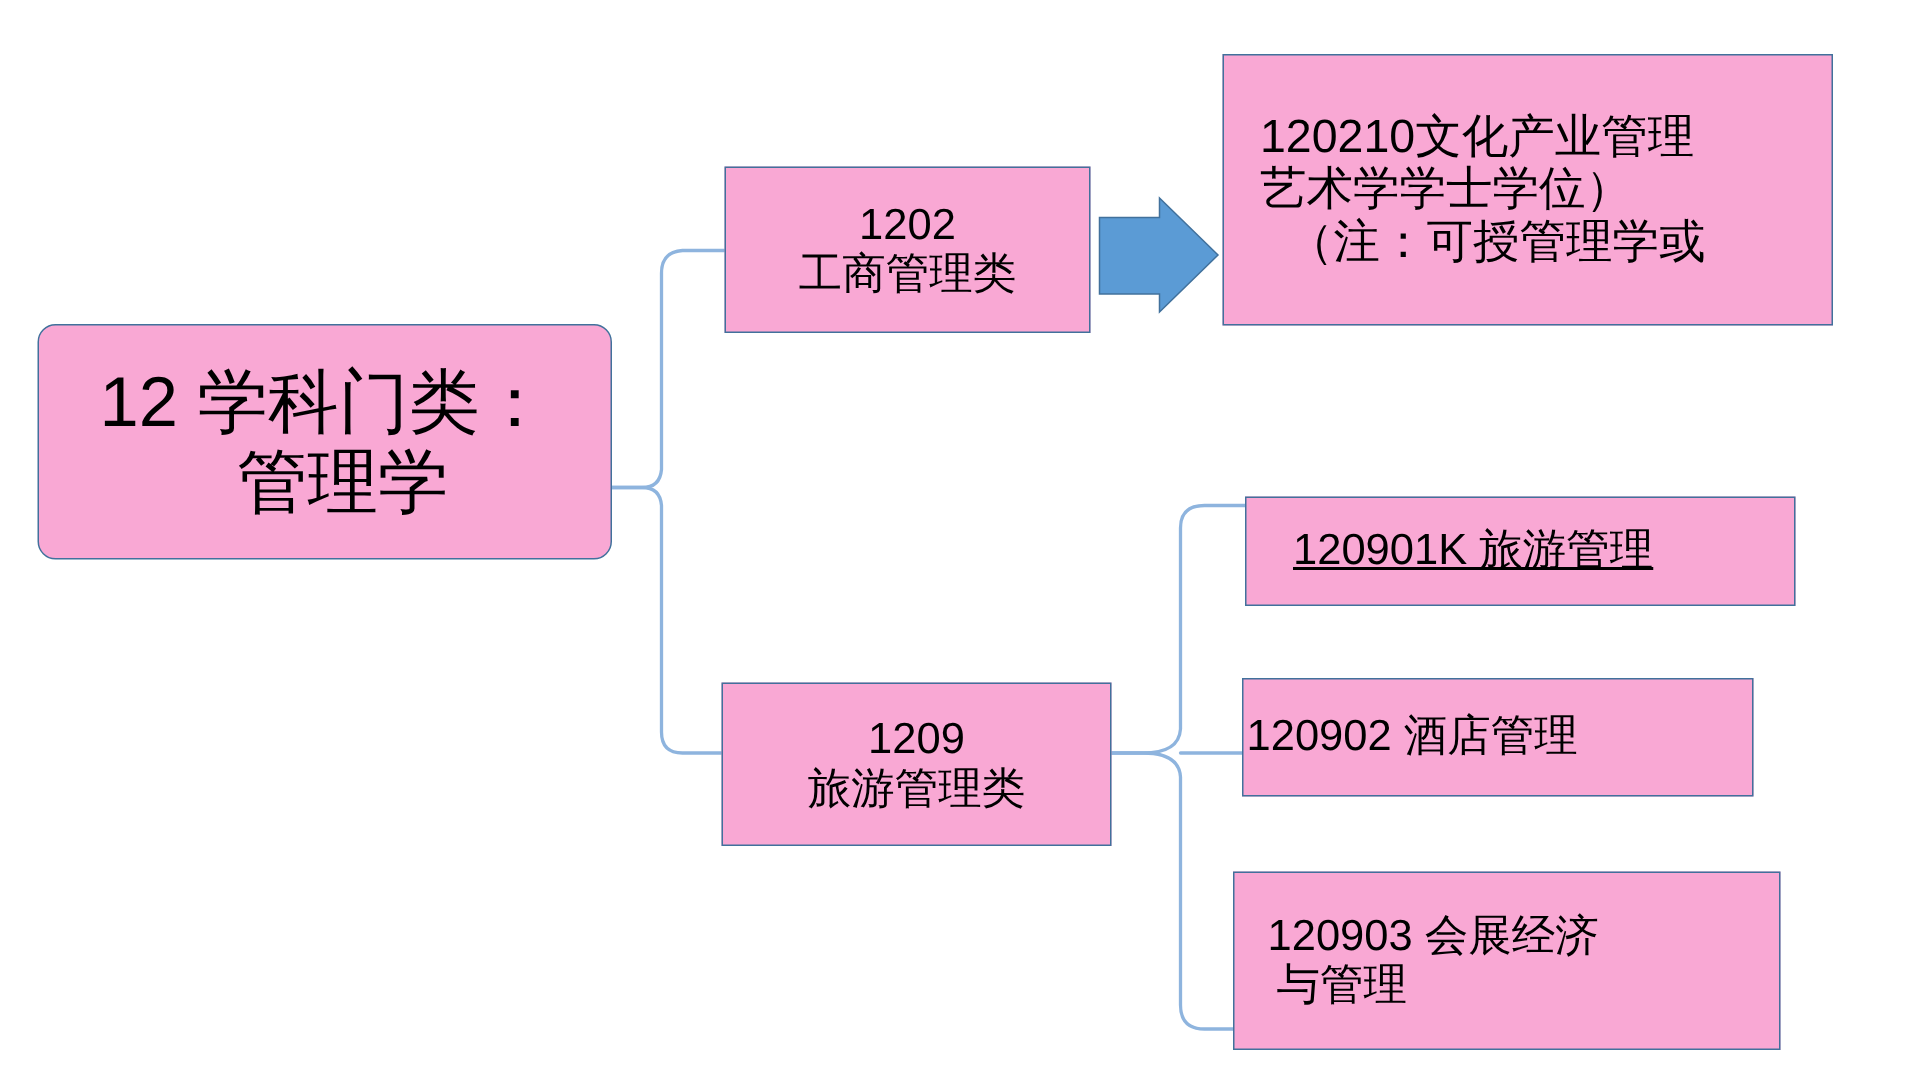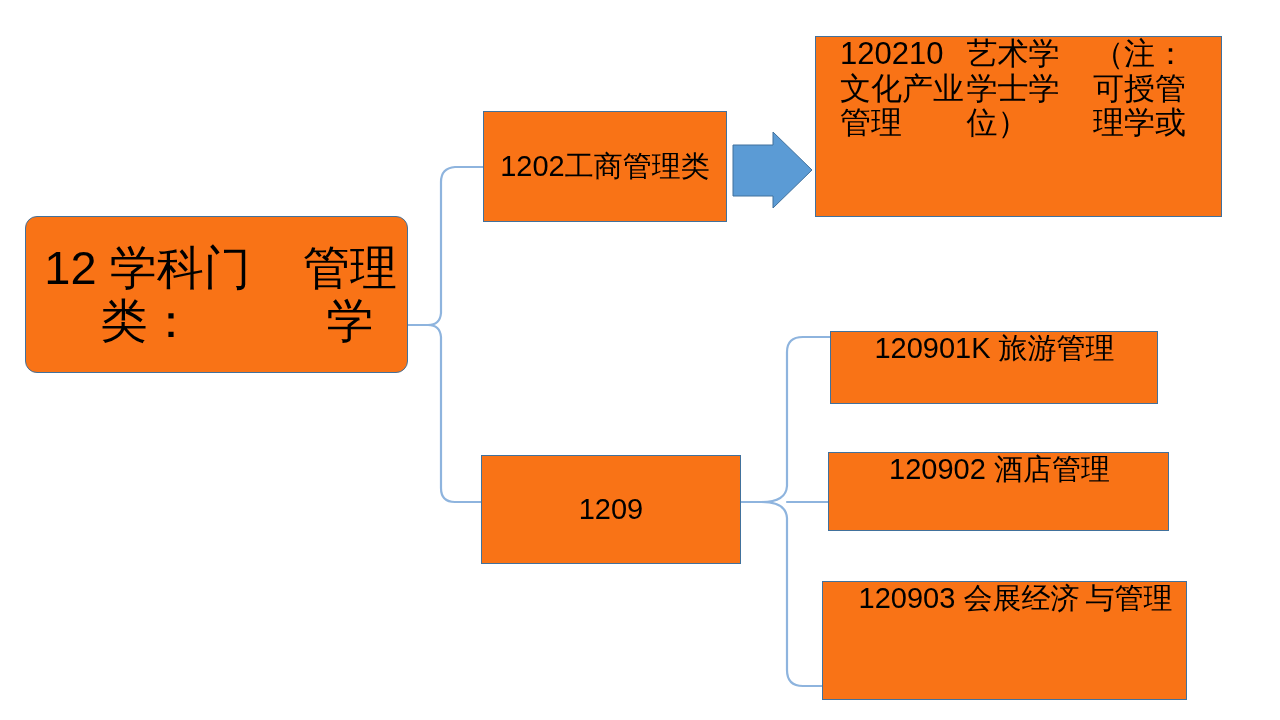--- a/index.html
+++ b/index.html
@@ -20,25 +20,25 @@
     position: absolute;
     left: 0;
     top: 0;
     width: 1280px;
     height: 720px;
     pointer-events: none;
   }
   .node {
     position: absolute;
     box-sizing: border-box;
-    background: #f97316;
+    background: #f9a8d4;
     border: 1px solid #41719C;
     color: #000000;
     display: flex;
-    flex-direction: row;
+    flex-direction: column;
     justify-content: center;
     line-height: 1.12;
     white-space: pre-line;
   }
   .node .line {
     display: block;
   }
 
   
   #node-root {
@@ -81,25 +81,26 @@
     height: 181px;
     text-align: left;
     font-size: 31px;
     padding: 0 6px 0 24px;
   }
   #node-120210 .line.l2 { padding-left: 18px; }
 
   #node-120901 {
     left: 830px;
     top: 331px;
-    width: 328px;
+    width: 367px;
     height: 73px;
     text-align: left;
     font-size: 29px;
-    padding-left: 1px;
+    padding-left: 31px;
+    text-decoration: underline;
   }
   #node-120902 {
     left: 828px;
     top: 452px;
     width: 341px;
     height: 79px;
     text-align: left;
     font-size: 29px;
     padding-left: 2px;
   }
@@ -142,20 +143,21 @@
     <span class="line l2">管理学</span>
   </div>
 
   <div class="node" id="node-1202">
     <span class="line l1">1202</span>
     <span class="line l2">工商管理类</span>
   </div>
 
   <div class="node" id="node-1209">
     <span class="line l1">1209</span>
+    <span class="line l2">旅游管理类</span>
   </div>
 
   <div class="node" id="node-120210">
     <span class="line l1">120210文化产业管理</span>
     <span class="line l3">艺术学学士学位）</span>
     <span class="line l2">（注：可授管理学或</span>
   </div>
 
   <div class="node" id="node-120901">
     <span class="line l1">120901K 旅游管理</span>

